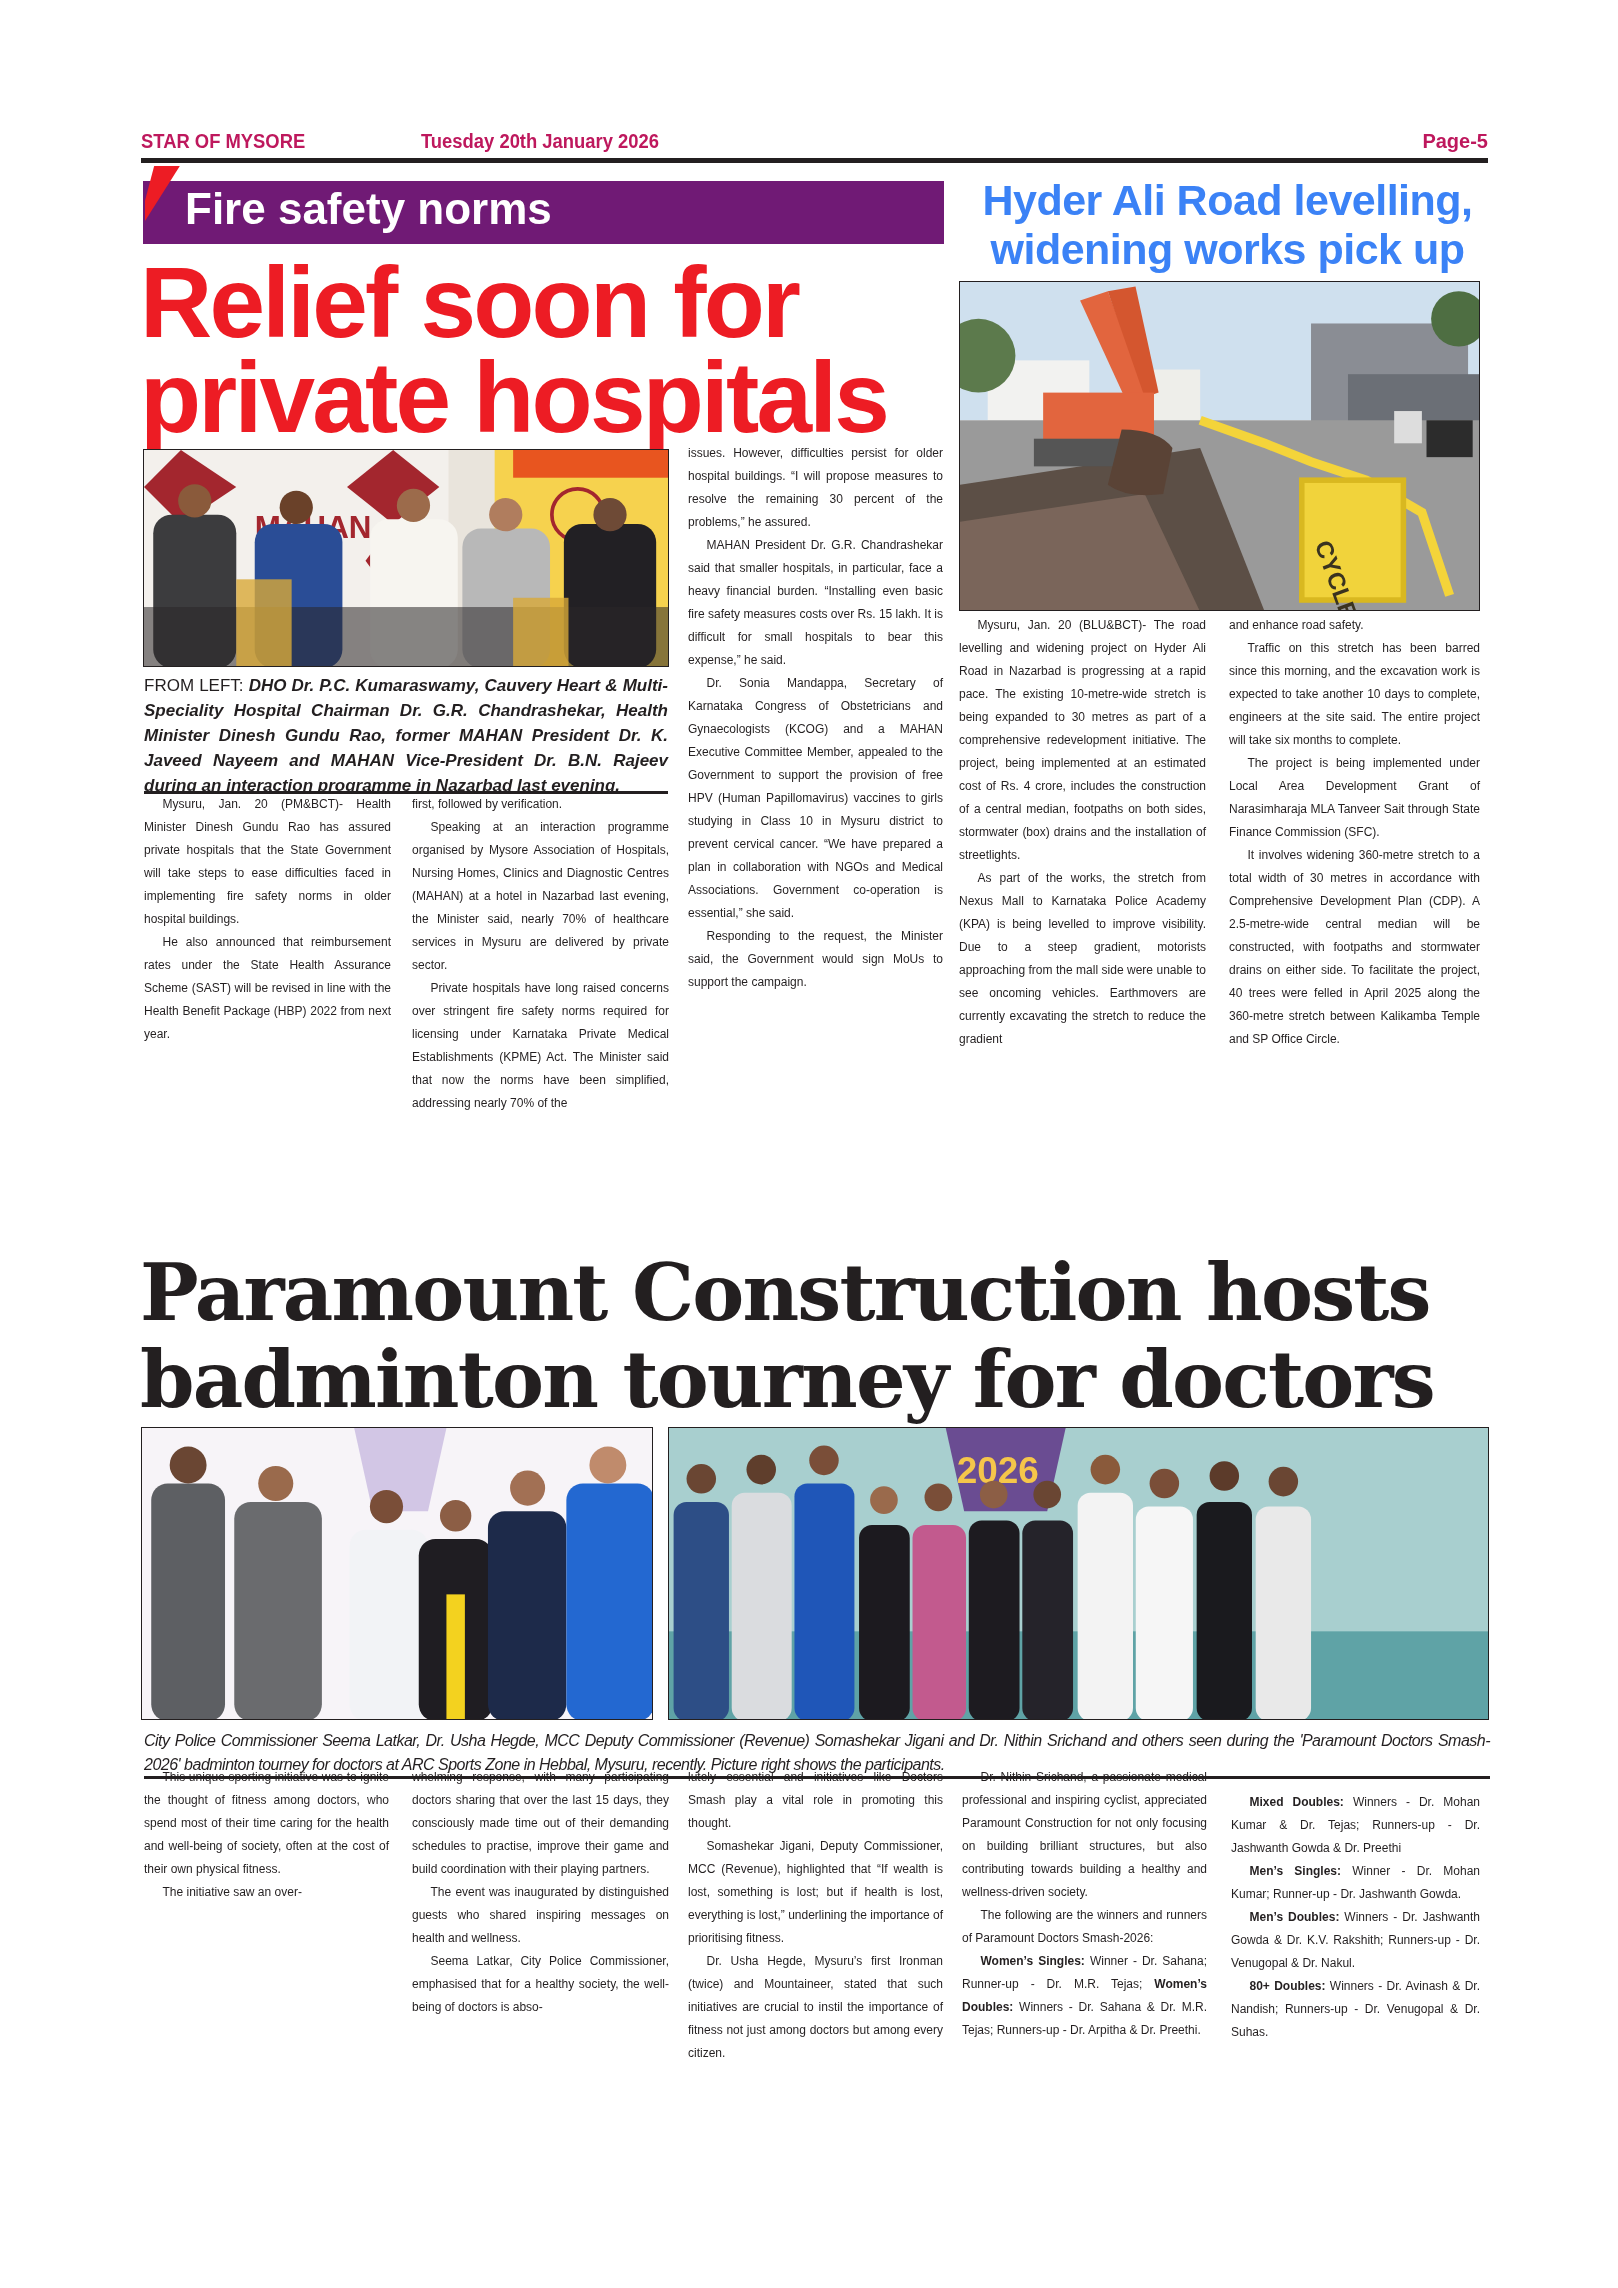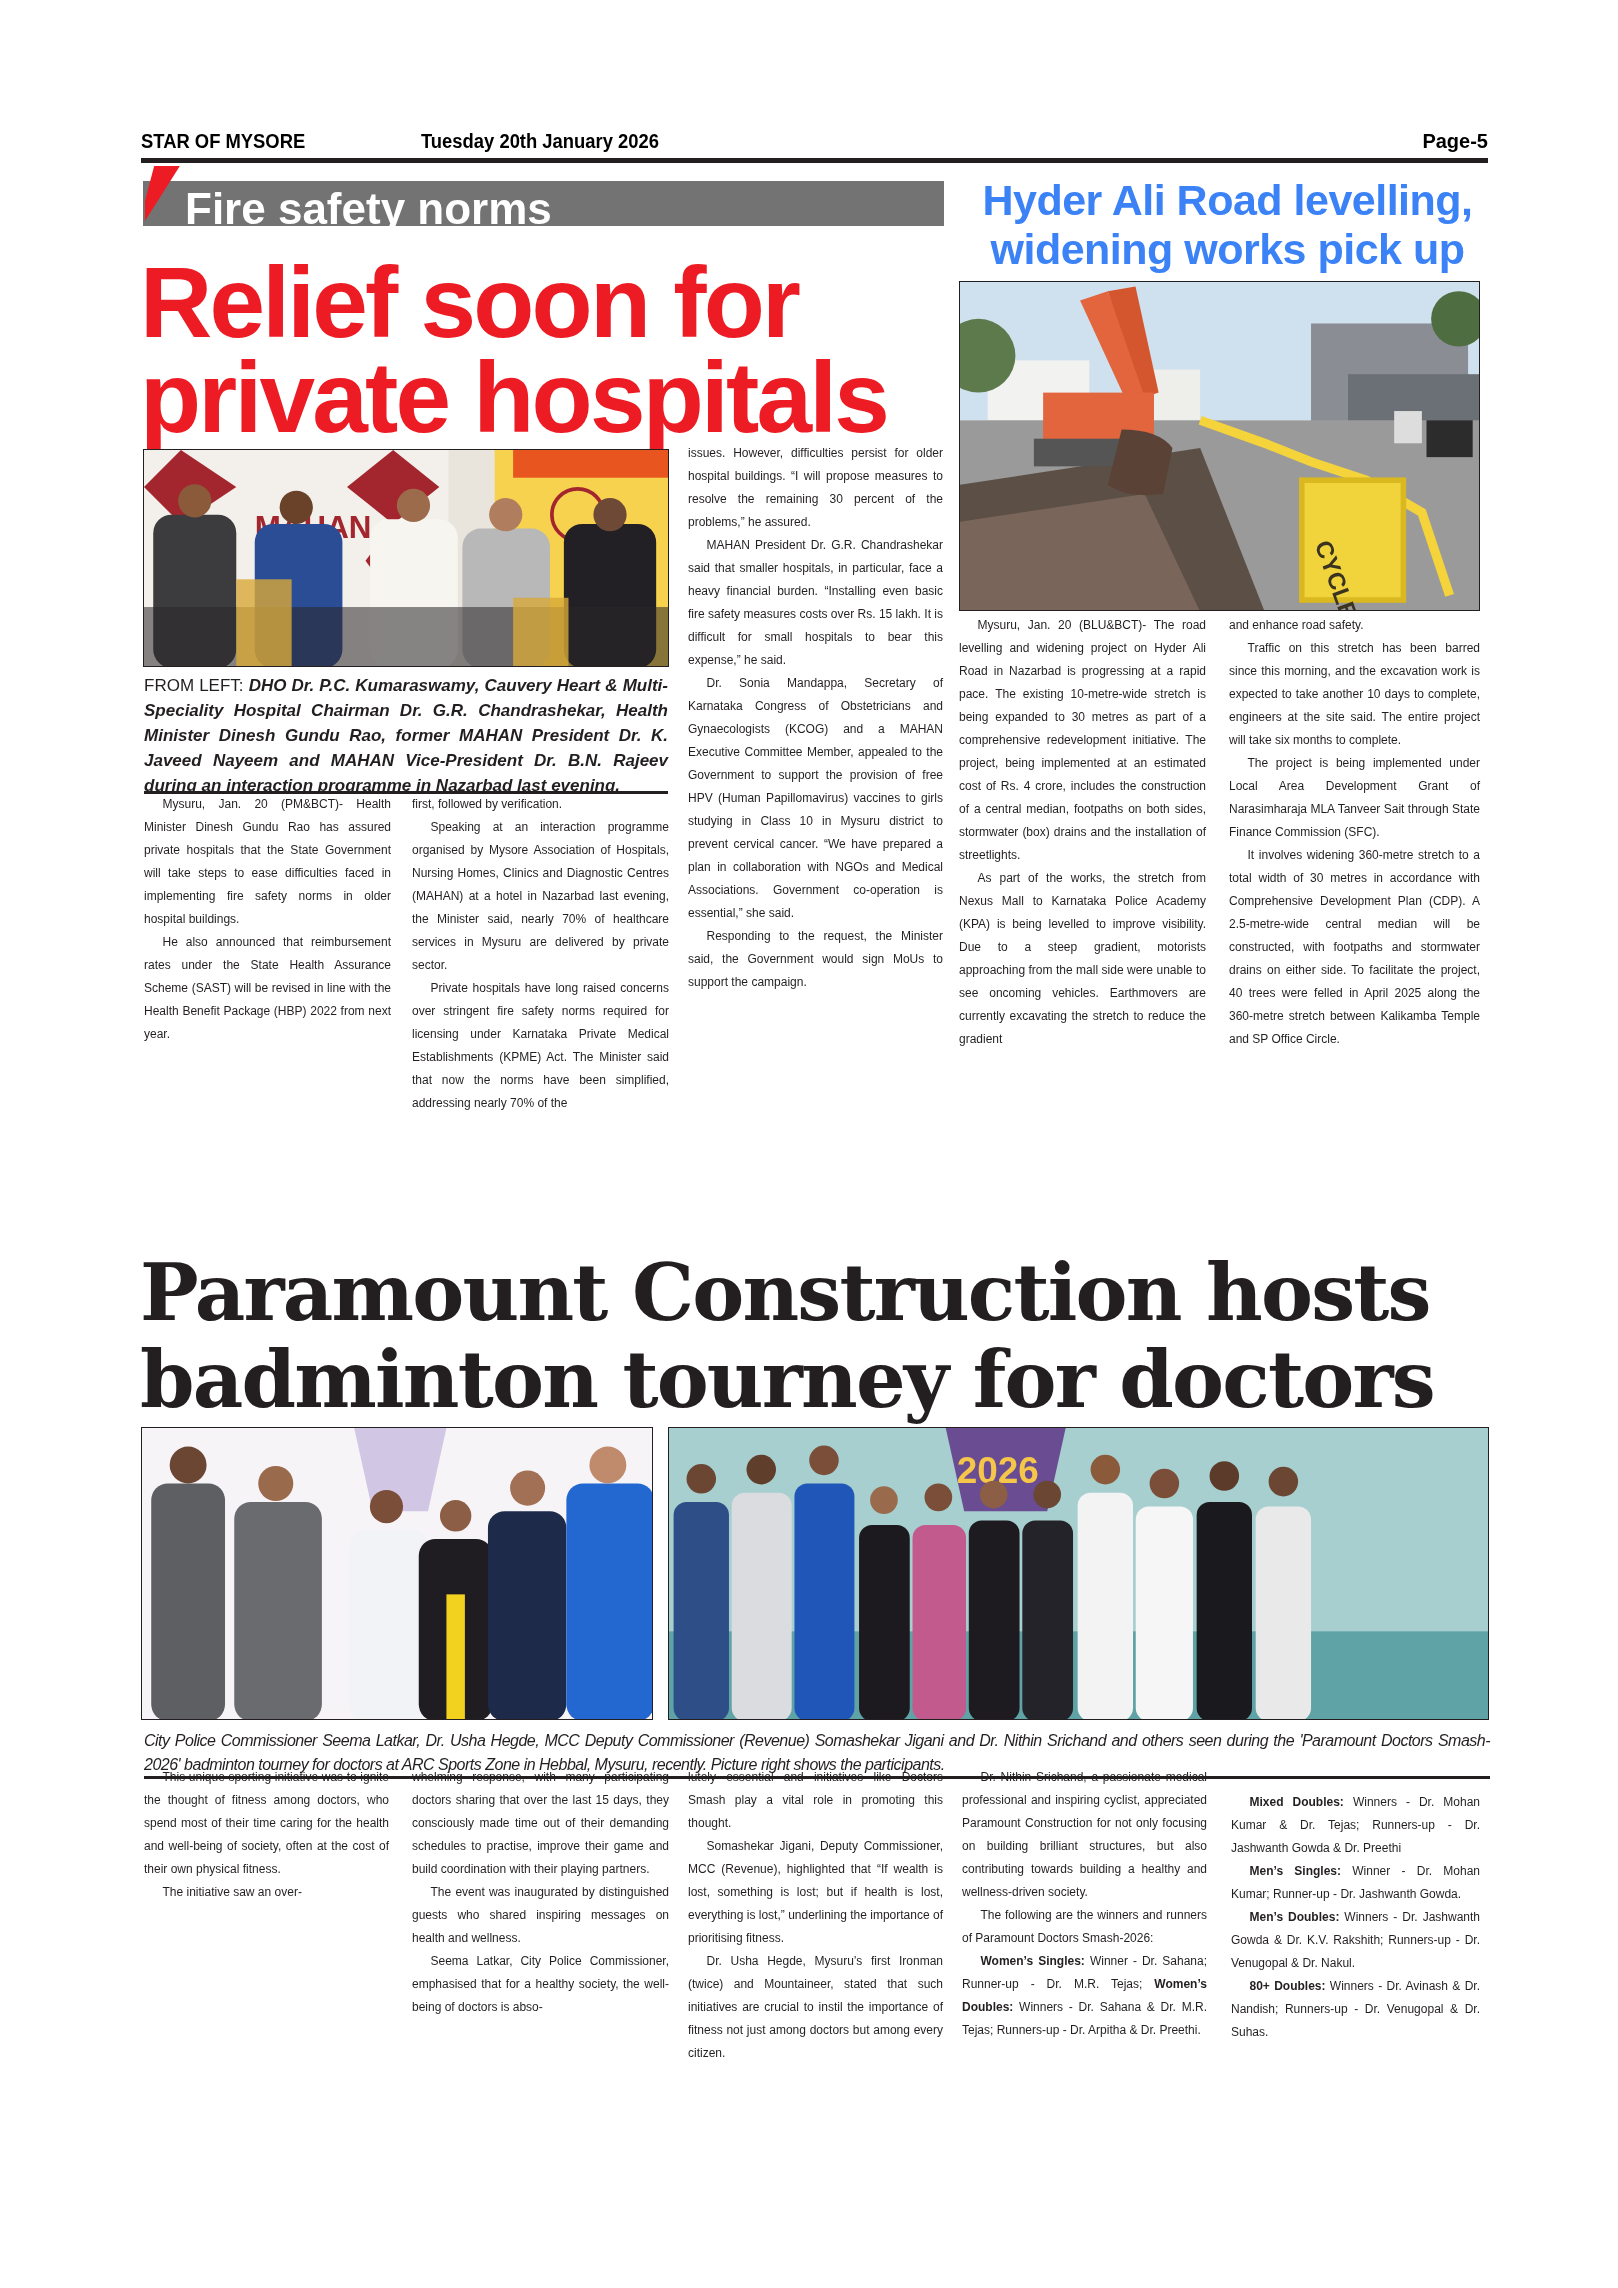--- a/index.html
+++ b/index.html
@@ -2,28 +2,28 @@
 <html style="font-size:14.8px"><head>
 <meta charset="utf-8">
 <style>
   * { box-sizing: border-box; margin: 0; padding: 0; }
   html, body { width: 1619px; height: 2289px; background: #ffffff; }
   body { position: relative; font-family: "Liberation Sans", sans-serif; color: #231f20; overflow: hidden; }
 
   .abs { position: absolute; }
 
   
-  .masthead { left: 141px; top: 126px; width: 1347px; height: 37px; font-family: "Liberation Sans", sans-serif; font-weight: bold; font-size: 20px; color: #000000; }
+  .masthead { left: 141px; top: 126px; width: 1347px; height: 37px; font-family: "Liberation Sans", sans-serif; font-weight: bold; font-size: 20px; color: #be185d; }
   .masthead .paper { position: absolute; left: 0; top: 3.7px; transform: scaleX(0.92); transform-origin: left; }
   .masthead .date { position: absolute; left: 280px; top: 3.7px; transform: scaleX(0.92); transform-origin: left; }
   .masthead .page { position: absolute; right: 0; top: 3.7px; }
   .top-rule { left: 141px; top: 158px; width: 1347px; height: 4.6px; background: #231f20; }
 
   
-  .kicker { left: 143px; top: 181px; width: 801px; height: 45px; background: #737373; padding-left: 47px; }
+  .kicker { left: 143px; top: 181px; width: 801px; height: 63px; background: #701a75; padding-left: 47px; }
   .kicker-text { position: absolute; left: 42px; top: 2.8px; color: #ffffff; font-weight: bold; font-size: 44px; letter-spacing: 0px; }
 
   .red-head { left: 140px; width: 812px; color: #ed1c24; font-weight: bold; font-family: "Liberation Sans", sans-serif; font-size: 100px; letter-spacing: -2.8px; line-height: 1; white-space: nowrap; }
 
   
   .photo { border: 1.8px solid #231f20; overflow: hidden; }
 
   
   .col { font-family: "Liberation Sans", sans-serif; font-size: 12px; line-height: 23px; color: #231f20; text-align: justify; text-justify: inter-word; hyphens: manual; }
   .col p { text-indent: 18.5px; }

